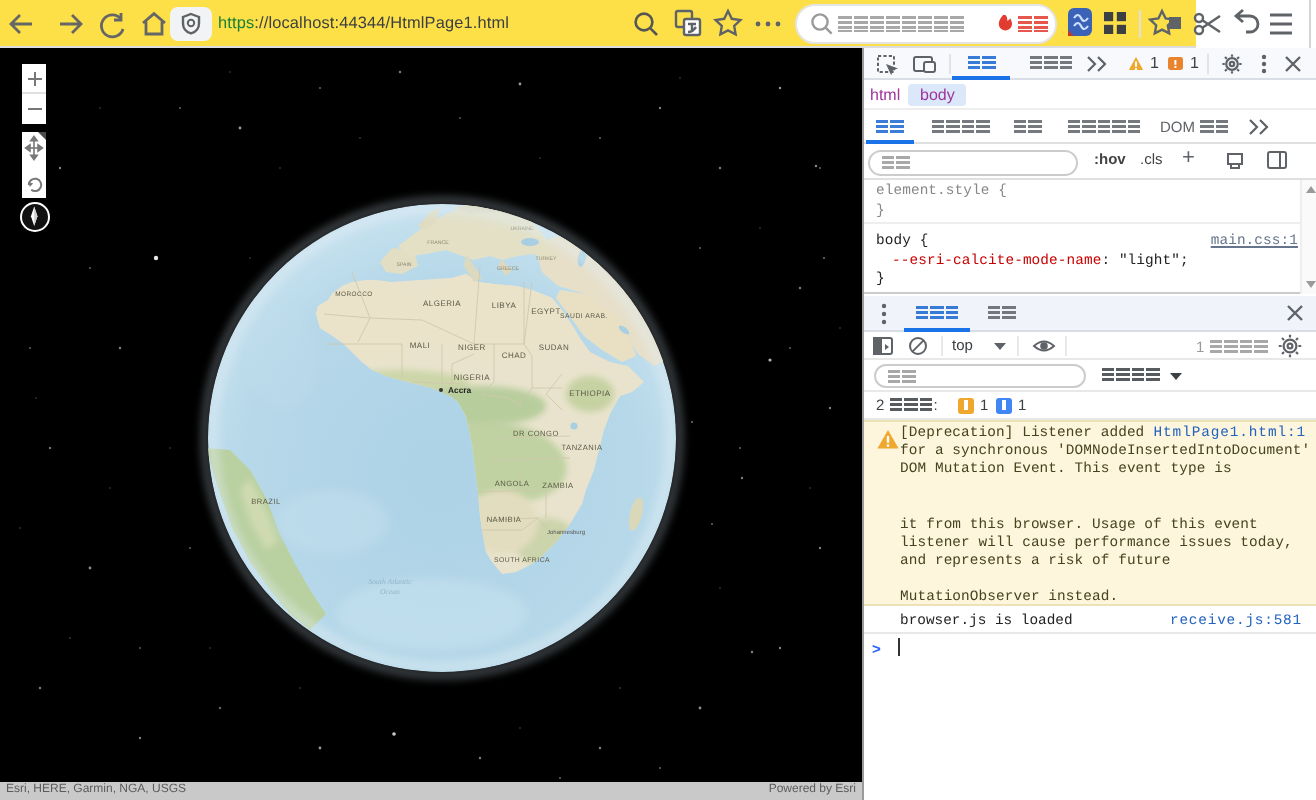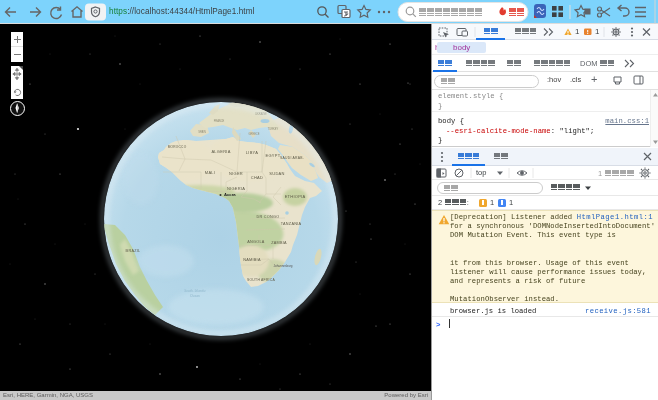--- a/index.html
+++ b/index.html
@@ -1,20 +1,20 @@
 <!DOCTYPE html>
 <html><head>
 <meta charset="utf-8">
 <style>
 *{margin:0;padding:0;box-sizing:border-box}
 html,body{width:658px;height:400px;overflow:hidden;background:#fff;
   font-family:"Liberation Sans",sans-serif;}
 #page{position:relative;width:658px;height:400px;overflow:hidden}
 
-#tb{position:absolute;left:0;top:0;width:658px;height:24px;background:#7dd3fc;
+#tb{position:absolute;left:0;top:0;width:598px;height:24px;background:#fde047;
   border-bottom:1px solid #dcdcdc}
 
 .cj{display:inline-block;vertical-align:-1px;line-height:0;white-space:nowrap;font-size:0}
 .cj i{display:inline-block;margin:0 .5px;background:currentColor;opacity:.85;
  -webkit-mask:repeating-linear-gradient(to bottom,#000 0 1.6px,transparent 1.6px 2.4px);}
 .s8 i{width:7px;height:7.5px}
 .s7 i{width:6.5px;height:7px}
 .cjw{line-height:0;font-size:0}
 
 #dt{position:absolute;left:431px;top:24px;width:227px;height:376px;background:#fff;
@@ -348,40 +348,40 @@
       <path d="M211 4.5 l7 7 m0 -7 l-7 7" stroke="#5f6368" stroke-width="1.2"></path>
     </svg>
     <div class="cjw" style="position:absolute;left:51px;top:4px;color:#1967d2"><span class="cj s7"><i></i><i></i></span></div>
     <div class="cjw" style="position:absolute;left:82px;top:4px;color:#5f6368"><span class="cj s7"><i></i><i></i><i></i></span></div>
     <div style="position:absolute;left:143px;top:3px;font-size:8px;color:#3c4043">1</div>
     <div style="position:absolute;left:163px;top:3px;font-size:8px;color:#3c4043">1</div>
   </div>
 
   <div class="row" style="top:16px;height:15px;background:#fff;border-bottom:1px solid #eee">
     <div style="position:absolute;left:3px;top:2.5px;font-size:8px;color:#a0339c">html</div>
-    <div style="position:absolute;left:5px;top:1.5px;font-size:8px;color:#a0339c;background:#dbe8f9;border-radius:2px;padding:0 16px;line-height:11.5px">body</div>
+    <div style="position:absolute;left:22px;top:1.5px;font-size:8px;color:#a0339c;background:#dbe8f9;border-radius:2px;padding:0 6px;line-height:11.5px">body</div>
   </div>
 
   <div class="row" style="top:31px;height:17px;background:#fff;border-bottom:1px solid #e0e0e0">
     <div class="cjw" style="position:absolute;left:5px;top:5px;color:#1967d2"><span class="cj s7"><i></i><i></i></span></div>
     <div style="position:absolute;left:1px;top:15px;width:24px;height:2px;background:#1a73e8"></div>
     <div class="cjw" style="position:absolute;left:33px;top:5px;color:#5f6368"><span class="cj s7"><i></i><i></i><i></i><i></i></span></div>
     <div class="cjw" style="position:absolute;left:74px;top:5px;color:#5f6368"><span class="cj s7"><i></i><i></i></span></div>
     <div class="cjw" style="position:absolute;left:101px;top:5px;color:#5f6368"><span class="cj s7"><i></i><i></i><i></i><i></i><i></i></span></div>
     <div style="position:absolute;left:148px;top:4px;font-size:7.5px;color:#5f6368">DOM <span class="cj s7"><i></i><i></i></span></div>
     <svg width="14" height="12" style="position:absolute;left:191px;top:3px">
       <path d="M2 2 l3.5 3.5 -3.5 3.5 M7 2 l3.5 3.5 -3.5 3.5" stroke="#5f6368" fill="none" stroke-width="1.1"></path>
     </svg>
   </div>
 
   <div class="row" style="top:48px;height:18px;background:#fff;border-bottom:1px solid #e0e0e0">
     <div style="position:absolute;left:2px;top:2.5px;width:105px;height:13px;border:1px solid #ccc;border-radius:7px">
       <span class="cjw" style="position:absolute;left:5px;top:2px;color:#9a9a9a"><span class="cj s7"><i></i><i></i></span></span>
     </div>
-    <div style="position:absolute;left:115px;top:3px;font-size:7.5px;font-weight:normal;color:#444">:hov</div>
+    <div style="position:absolute;left:115px;top:3px;font-size:7.5px;font-weight:bold;color:#444">:hov</div>
     <div style="position:absolute;left:138px;top:3px;font-size:7.5px;font-weight:normal;color:#444">.cls</div>
     <div style="position:absolute;left:159px;top:1px;font-size:11px;color:#5f6368">+</div>
     <svg width="40" height="14" style="position:absolute;left:180px;top:1.5px">
       <g stroke="#5f6368" fill="none" stroke-width="1">
         <path d="M2 3 h7 v5 h-7 Z M3.5 8 v2 h4 v-2"></path>
         <rect x="22" y="2" width="9" height="8" rx="1"></rect>
         <line x1="28" y1="2" x2="28" y2="10"></line>
       </g>
     </svg>
   </div>

